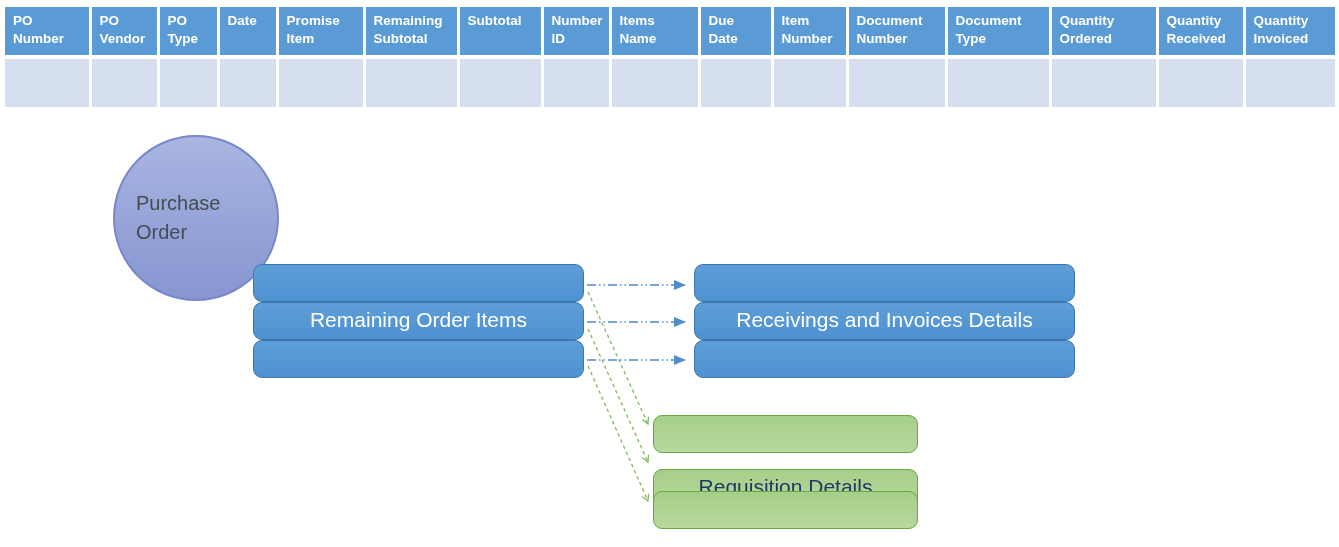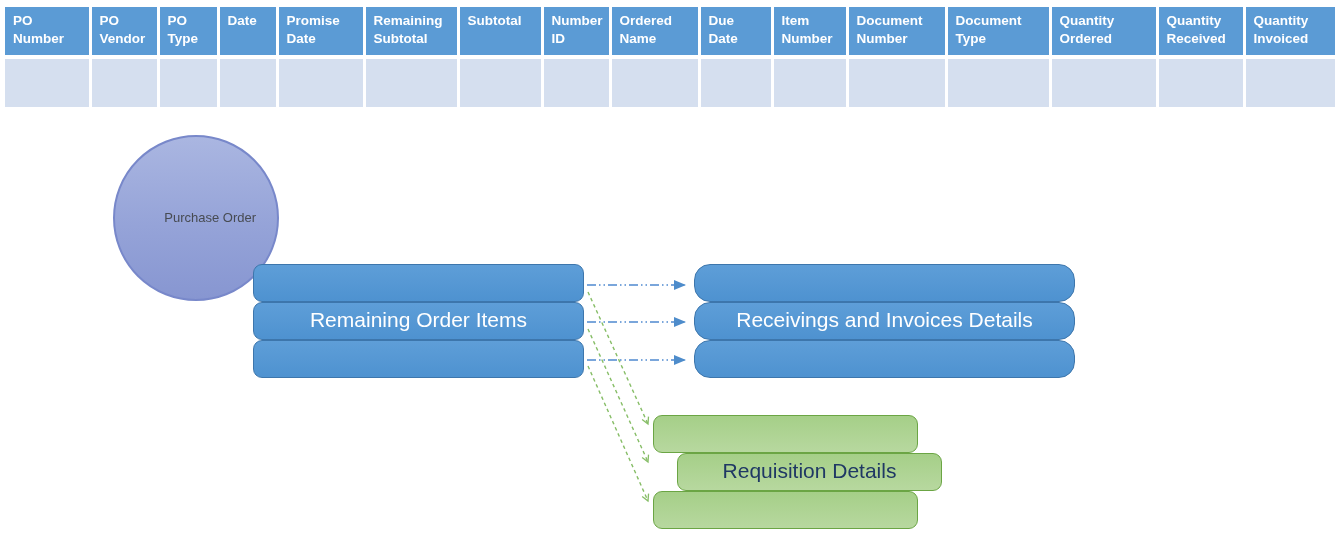--- a/index.html
+++ b/index.html
@@ -30,22 +30,22 @@
 
   
   .circle {
     position: absolute; left: 113px; top: 135px; width: 166px; height: 166px;
     border-radius: 50%;
     background: linear-gradient(to bottom, #aab6e1 0%, #95a3d8 55%, #8796d1 100%);
     border: 2px solid #7888ca;
     display: flex; align-items: center; justify-content: center;
   }
   .circle .lbl {
-    width: 120px; text-align: right;
-    font-size: 13px; line-height: 1.45; color: #474b52;
+    width: 120px; text-align: left;
+    font-size: 20px; line-height: 1.45; color: #474b52;
   }
   .srow { position: absolute; border-radius: 9px; }
   .srow.blue {
     background: linear-gradient(to bottom, #5e9ed8, #4e92d0);
     border: 1.5px solid #3d76ac;
   }
   .srow.green {
     background: linear-gradient(to bottom, #a5cf88, #b7d89f);
     border: 1.5px solid #6ba544;
   }
@@ -53,25 +53,25 @@
     position: absolute; left: 0; right: 0; top: 50%; transform: translateY(-54%);
     text-align: center; font-size: 21px; white-space: nowrap;
   }
   .srow.blue .lbl { color: #ffffff; }
   .srow.green .lbl { color: #1f3864; }
 
   
   .po-items-1, .po-items-2, .po-items-3 { left: 253px; width: 331px; height: 38px; }
   .po-items-1 { top: 264px; } .po-items-2 { top: 302px; } .po-items-3 { top: 340px; }
   
-  .recv-1, .recv-2, .recv-3 { left: 694px; width: 381px; height: 38px; border-radius: 16px; }
+  .recv-1, .recv-2, .recv-3 { left: 694px; width: 381px; height: 38px; }
   .recv-1 { top: 264px; } .recv-2 { top: 302px; } .recv-3 { top: 340px; }
   
   .req-1, .req-2, .req-3 { left: 653px; width: 265px; height: 38px; }
-  .req-1 { top: 415px; } .req-2 { top: 453px; margin-left: 24px; } .req-3 { top: 491px; }
+  .req-1 { top: 415px; } .req-2 { top: 469px; } .req-3 { top: 491px; }
 
   .overlay { position: absolute; left: 0; top: 0; pointer-events: none; }
 </style>
 </head>
 <body>
 
 <div id="canvas">
 
   <table class="po-table">
     <colgroup>
@@ -91,25 +91,25 @@
         <col style="width:107px">
         <col style="width:87px">
       <col style="width:91px">
     </colgroup>
     <thead>
       <tr>
         <th>PO Number</th>
         <th>PO Vendor</th>
         <th>PO Type</th>
         <th>Date</th>
-        <th>Promise Date</th>
+        <th>Promise Item</th>
         <th>Remaining Subtotal</th>
         <th>Subtotal</th>
         <th>Number ID</th>
-        <th>Ordered Name</th>
+        <th>Items Name</th>
         <th>Due Date</th>
         <th>Item Number</th>
         <th>Document Number</th>
         <th>Document Type</th>
         <th>Quantity Ordered</th>
         <th>Quantity Received</th>
         <th>Quantity Invoiced</th>
       </tr>
     </thead>
     <tbody>

